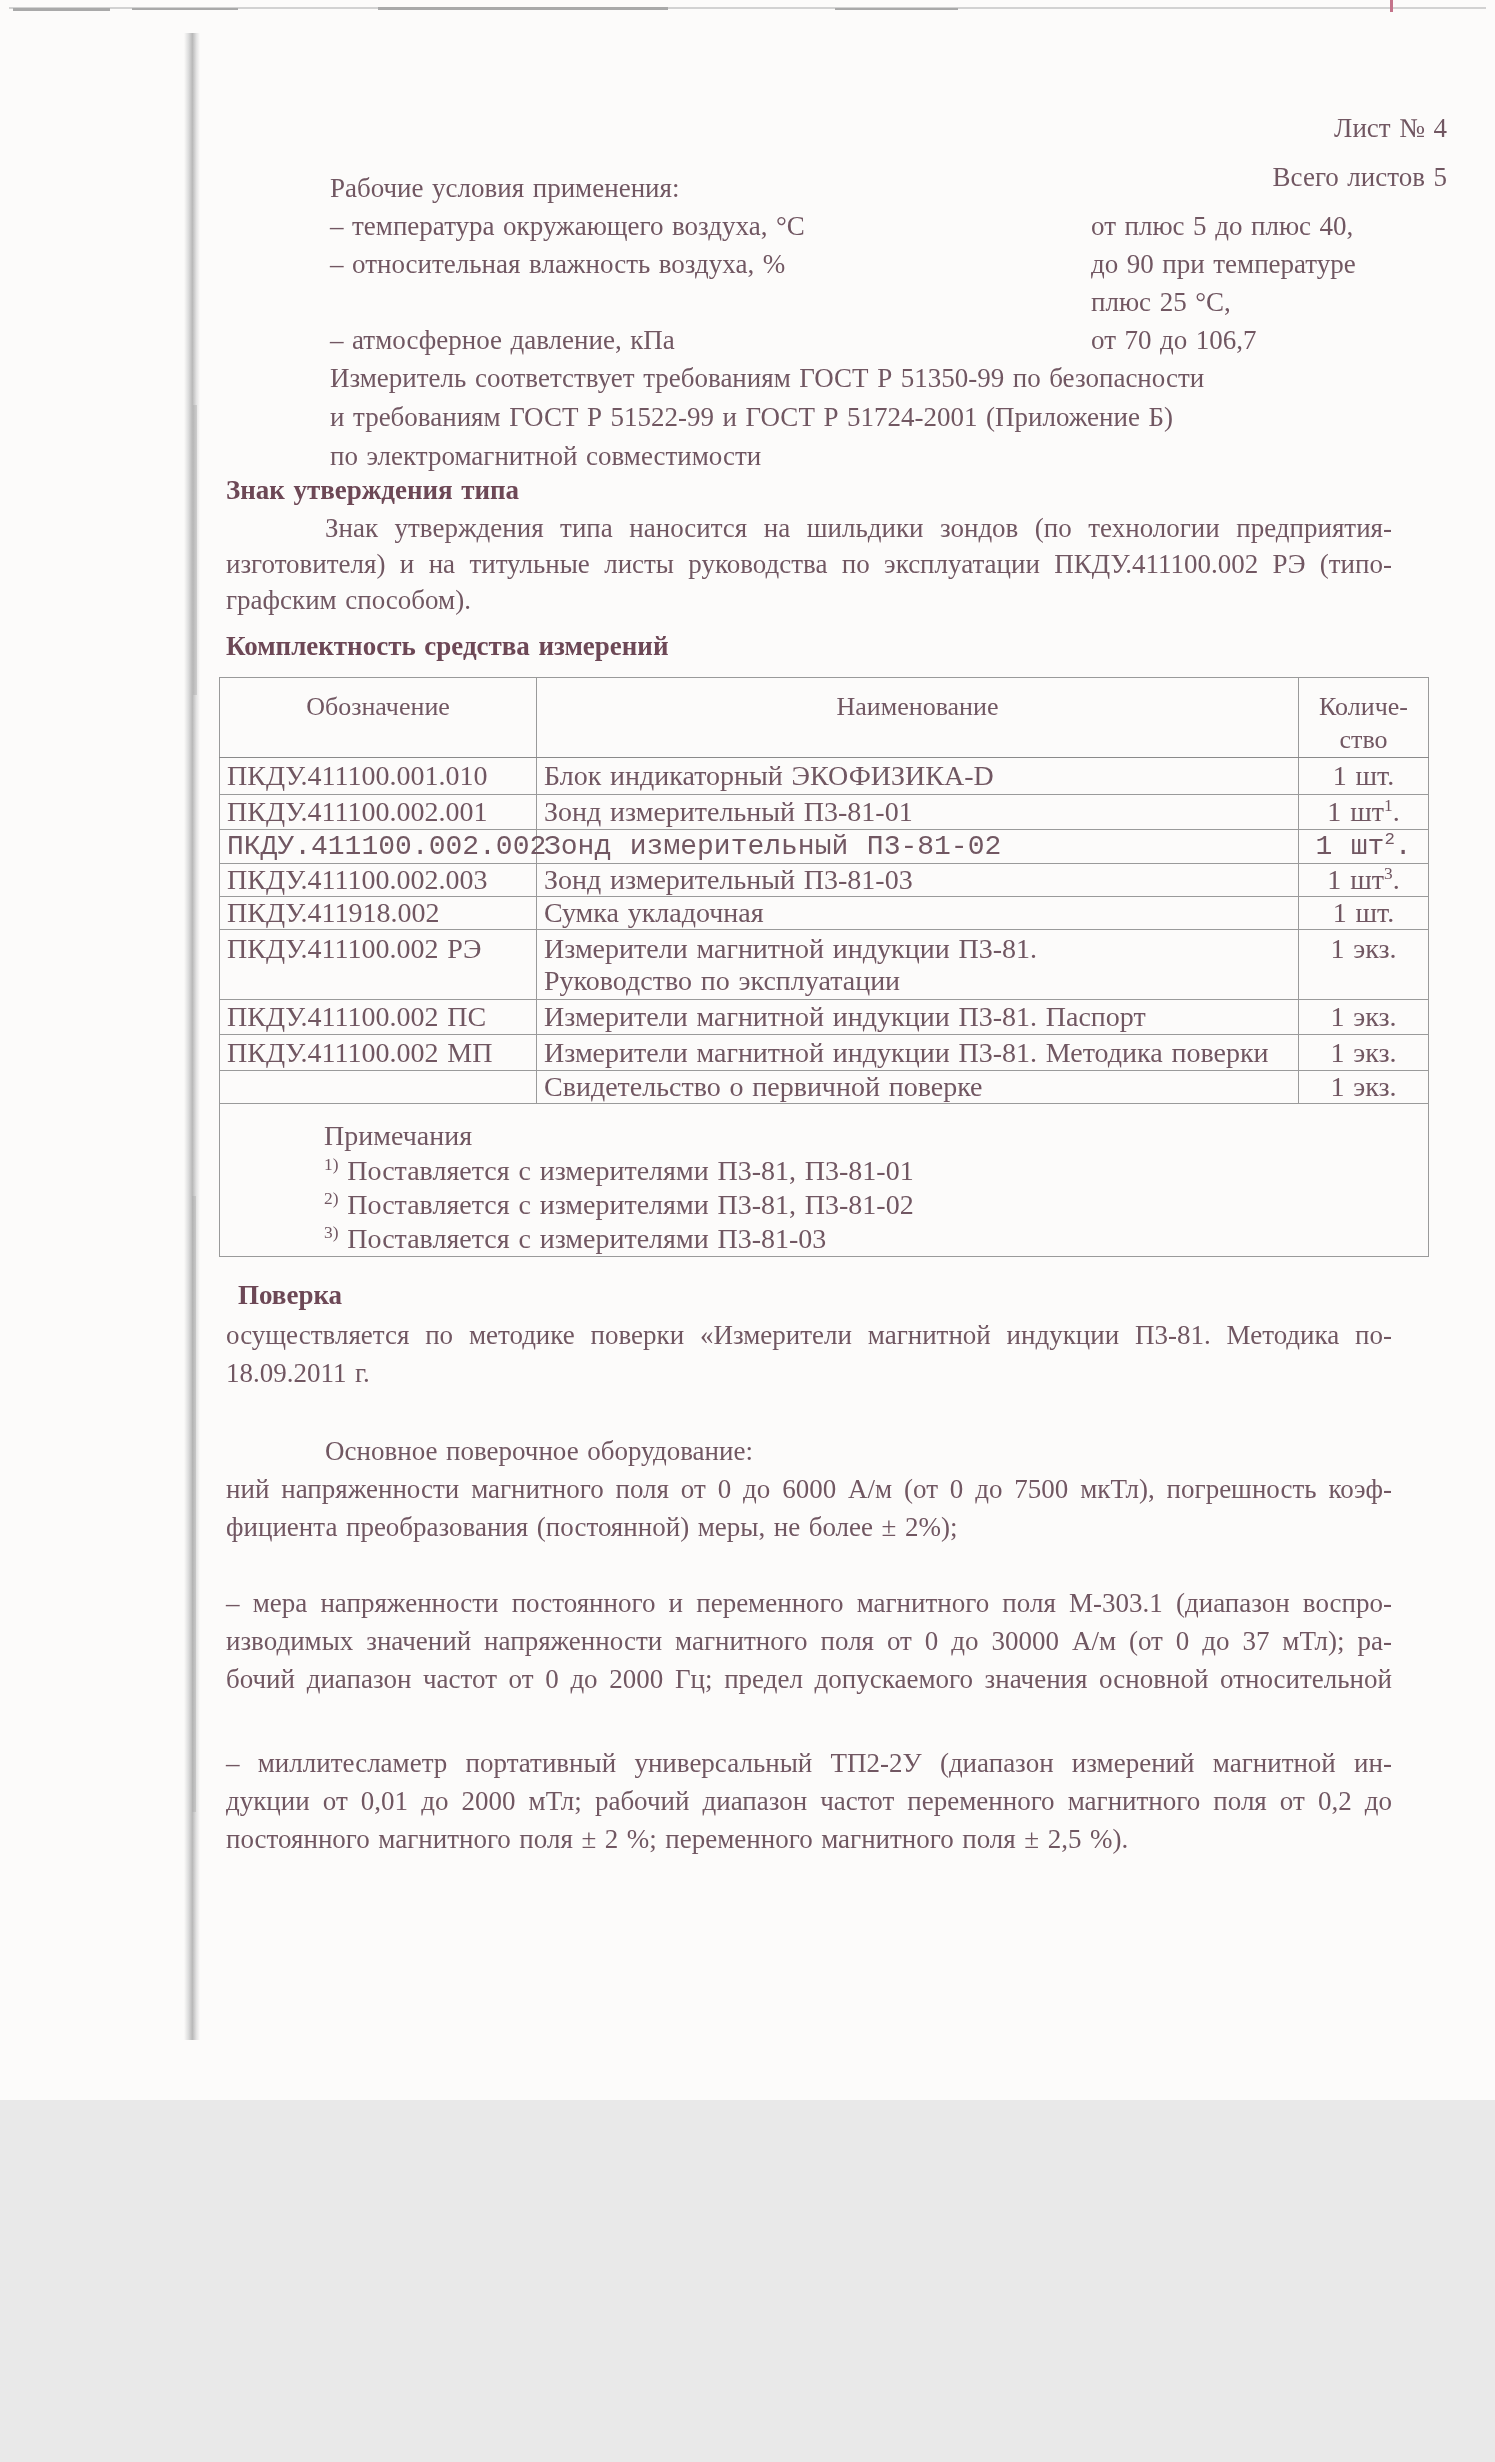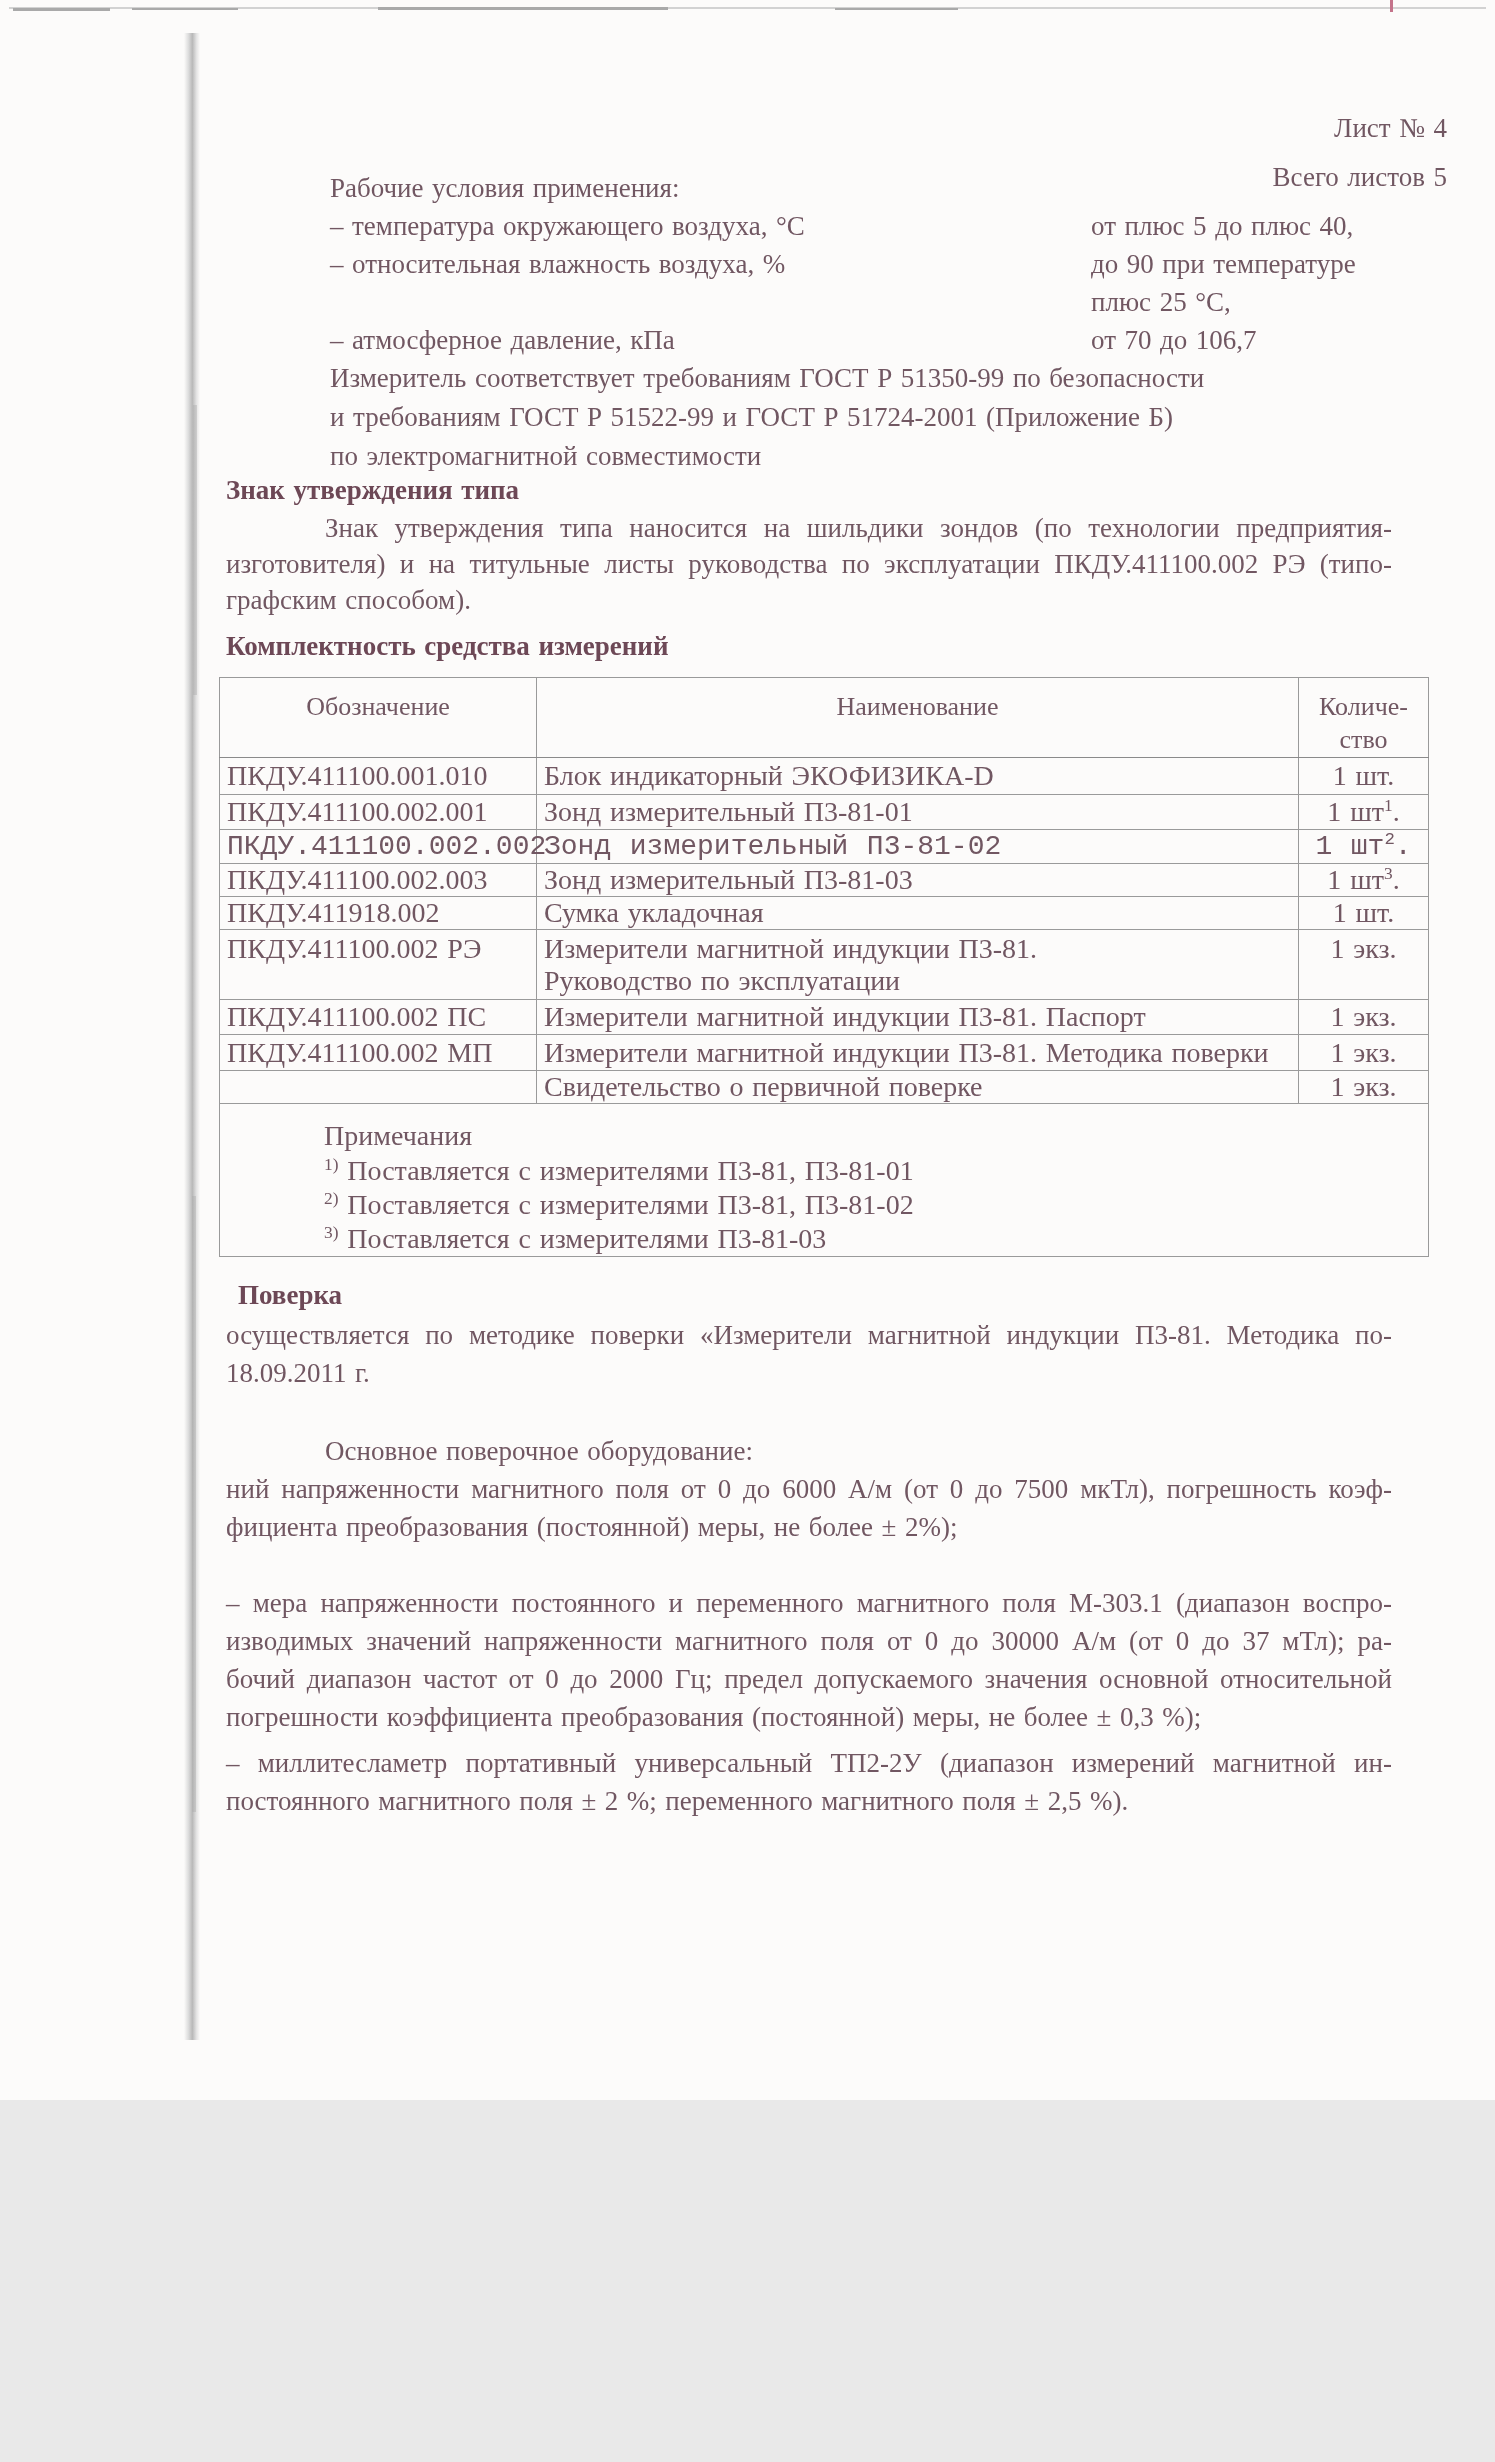--- a/index.html
+++ b/index.html
@@ -207,21 +207,21 @@
     </div>
   <div class="abs" style="left:325px;top:1432px;line-height:38px;">Основное поверочное оборудование:</div>
   <div class="abs plines j" style="left:226px;top:1470px;width:1166px;">
       <div class="pline">ний напряженности магнитного поля от 0 до 6000 А/м (от 0 до 7500 мкТл), погрешность коэф-</div>
       <div class="pline last">фициента преобразования (постоянной) меры, не более ± 2%);</div>
     </div>
   <div class="abs plines j" style="left:226px;top:1584px;width:1166px;">
       <div class="pline">– мера напряженности постоянного и переменного магнитного поля М-303.1 (диапазон воспро-</div>
       <div class="pline">изводимых значений напряженности магнитного поля  от 0 до 30000 А/м (от 0 до 37 мТл); ра-</div>
       <div class="pline">бочий диапазон частот от 0 до 2000 Гц; предел допускаемого значения основной относительной</div>
-      <div class="pline last">погрешности коэффициента преобразования (постоянной) меры, не более ± 0,3 %);</div>
     </div>
   <div class="abs plines j" style="left:226px;top:1744px;width:1166px;">
       <div class="pline">– миллитесламетр портативный универсальный ТП2-2У (диапазон измерений магнитной ин-</div>
+      <div class="pline">дукции от 0,01 до 2000 мТл; рабочий диапазон частот переменного магнитного поля от 0,2 до</div>
       <div class="pline last">постоянного магнитного поля ± 2 %; переменного магнитного поля ± 2,5 %).</div>
     </div>
 
 </div>
 
 
 </body></html>

